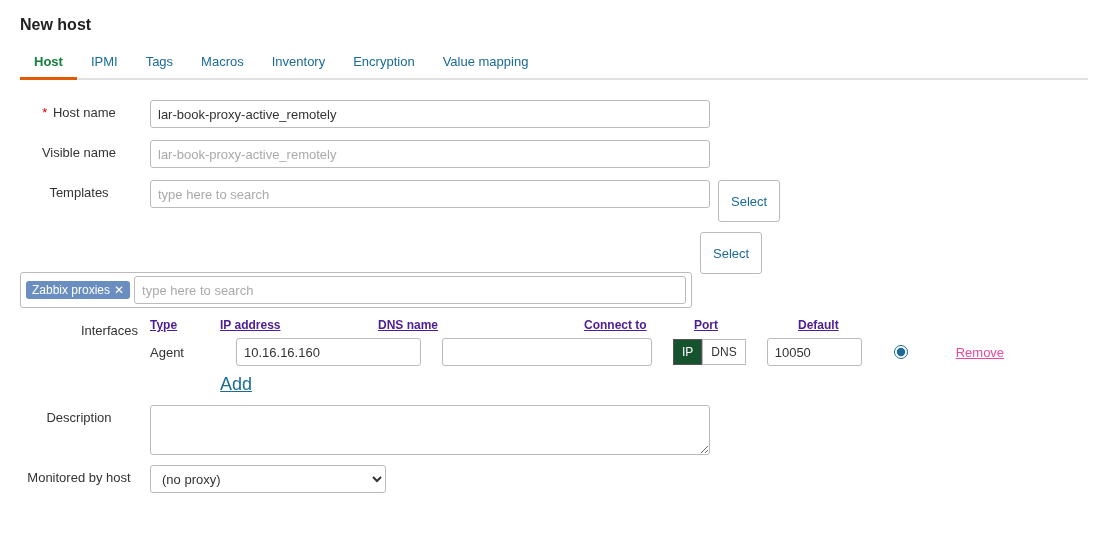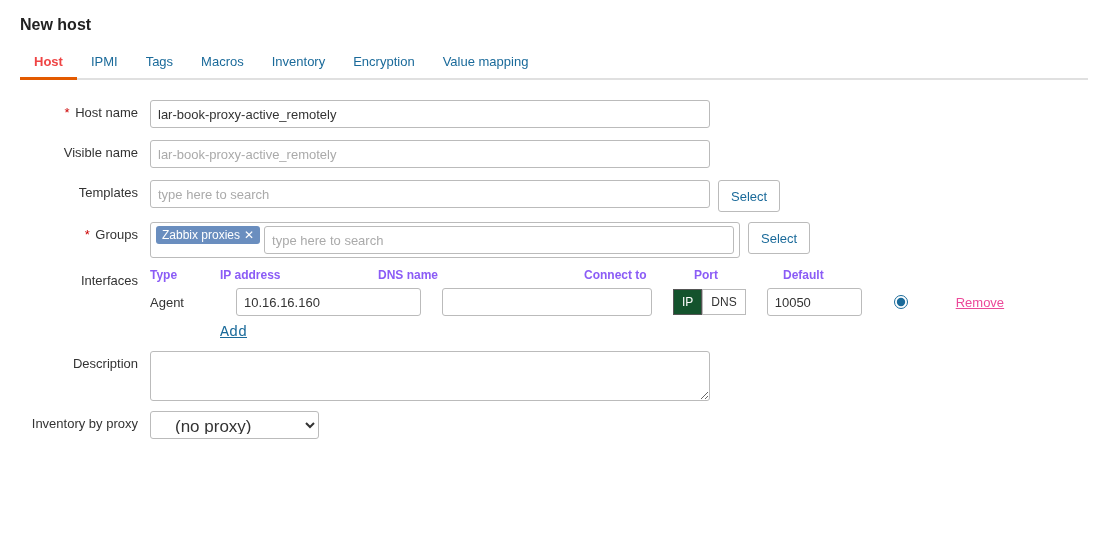--- a/index.html
+++ b/index.html
@@ -24,37 +24,37 @@
     .tab {
       padding: 8px 14px;
       cursor: pointer;
       color: #1a6a9a;
       font-size: 13px;
       text-decoration: none;
       border-bottom: 3px solid transparent;
       margin-bottom: -2px;
     }
     .tab.active {
-      color: #ef4444;
+      color: #15803d;
       border-bottom: 3px solid #e35a00;
       font-weight: bold;
     }
     .form-table {
       width: 100%;
     }
     .form-row {
       display: flex;
       align-items: flex-start;
       margin-bottom: 10px;
       min-height: 30px;
     }
     .form-label {
       width: 130px;
       min-width: 130px;
-      text-align: right;
+      text-align: center;
       padding-right: 12px;
       padding-top: 5px;
       font-size: 13px;
       color: #333;
     }
     .form-label .required {
       color: #c00;
       margin-right: 2px;
     }
     .form-field {
@@ -79,33 +79,34 @@
       width: 560px;
     }
     .select-btn {
       background: #fff;
       border: 1px solid #bbb;
       border-radius: 3px;
       padding: 4px 12px;
       font-size: 13px;
       color: #1a6a9a;
       cursor: pointer;
-      height: 32px;
+      height: 42px;
       margin-left: 8px;
     }
     .tags-container {
       border: 1px solid #bbb;
       border-radius: 3px;
       padding: 3px 5px;
-      width: 590px;
+      width: 672px;
       min-height: 28px;
       display: flex;
       flex-wrap: wrap;
-      align-items: flex-start;
+      align-items: center;
       gap: 4px;
+      margin-top: 40px;
     }
     .tag-item {
       background: #6a8ebf;
       color: #fff;
       border-radius: 3px;
       padding: 2px 6px;
       font-size: 12px;
       display: flex;
       align-items: center;
       gap: 4px;
@@ -126,29 +127,30 @@
       flex: 1;
       min-width: 120px;
       color: #aaa;
       padding: 2px 2px;
     }
     .interfaces-header {
       display: flex;
       gap: 0;
       font-size: 12px;
       font-weight: bold;
-      color: #8b5cf6;
+      color: #4c1d95;
       margin-bottom: 6px;
       padding-left: 0;
+      text-decoration: underline;
     }
     .iface-col-type { width: 70px; }
     .iface-col-ip { width: 158px; }
     .iface-col-dns { width: 206px; }
     .iface-col-connect { width: 110px; }
-    .iface-col-port { width: 89px; }
+    .iface-col-port { width: 104px; }
     .iface-col-default { width: 70px; }
     .interfaces-row {
       display: flex;
       align-items: center;
       gap: 16px;
       margin-bottom: 6px;
     }
     .iface-type-label { width: 70px; font-size: 13px; color: #333; }
     .iface-input-ip {
       width: 185px;
@@ -197,44 +199,43 @@
       color: #ec4899;
       text-decoration: underline;
       cursor: pointer;
       font-size: 13px;
       margin-left: 24px;
     }
     .add-link {
       color: #1a6a9a;
       text-decoration: underline;
       cursor: pointer;
-      font-size: 15px;
+      font-size: 18px;
       margin-left: 70px;
-      font-family: Liberation Mono, monospace;
     }
     textarea {
       border: 1px solid #bbb;
       border-radius: 3px;
       padding: 4px 7px;
       font-size: 13px;
       color: #333;
       outline: none;
       width: 560px;
       height: 50px;
       resize: vertical;
     }
     select {
       border: 1px solid #bbb;
       border-radius: 3px;
-      padding: 4px 20px;
-      font-size: 17px;
+      padding: 4px 7px;
+      font-size: 13px;
       color: #333;
       background: #fff;
       height: 28px;
-      width: 169px;
+      width: 236px;
       cursor: pointer;
     }
     .checkbox-wrap {
       display: flex;
       align-items: center;
     }
     input[type="checkbox"] {
       accent-color: #1a6a9a;
       width: 15px;
       height: 15px;
@@ -294,24 +295,20 @@
 
   <div class="form-row">
     <div class="form-label">Templates</div>
     <div class="form-field">
       <input type="text" class="input-wide" placeholder="type here to search" style="">
       <button class="select-btn">Select</button>
     </div>
   </div>
 
   <div class="form-row">
-    <div class="form-label">
-      <span class="required">*</span>
-      <span>Groups</span>
-    </div>
     <div class="form-field">
       <div class="tags-container">
         <span class="tag-item">
           <span>Zabbix proxies</span>
           <button class="tag-close">✕</button>
         </span>
         <input type="text" class="tag-search-input" placeholder="type here to search" style="">
       </div>
       <button class="select-btn">Select</button>
     </div>
@@ -352,21 +349,21 @@
   </div>
 
   <div class="form-row">
     <div class="form-label">Description</div>
     <div class="form-field">
       <textarea style=""></textarea>
     </div>
   </div>
 
   <div class="form-row">
-    <div class="form-label">Inventory by proxy</div>
+    <div class="form-label">Monitored by host</div>
     <div class="form-field">
       <select>
         <option>(no proxy)</option>
       </select>
     </div>
   </div>
 
 
 </div>
 

